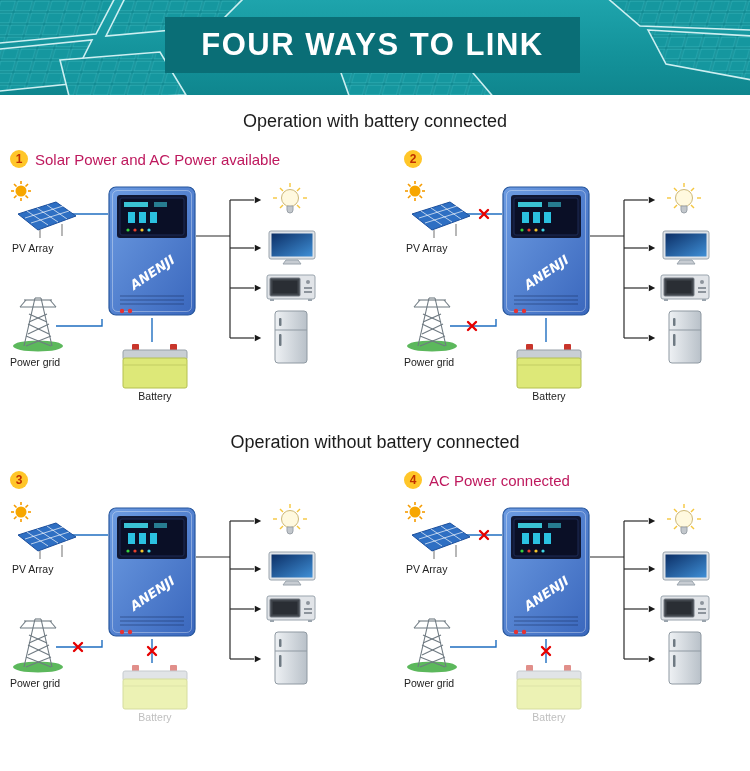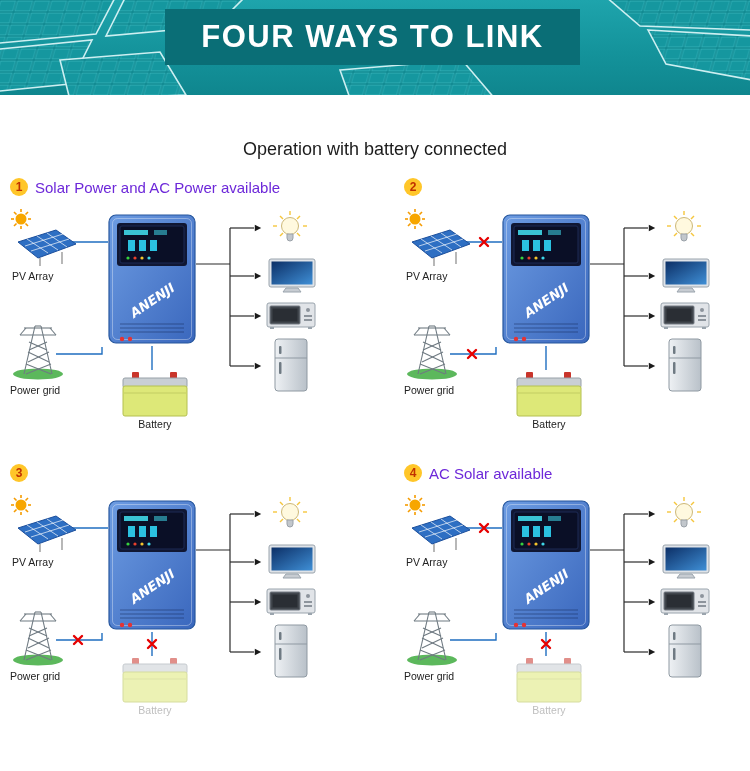--- a/index.html
+++ b/index.html
@@ -4,37 +4,37 @@
 <style>
   * { margin:0; padding:0; box-sizing:border-box; }
   html,body { width:750px; height:771px; background:#ffffff;
               font-family:"Liberation Sans", sans-serif; overflow:hidden; }
 
   
   .banner { position:relative; height:95px;
             background:linear-gradient(180deg,#1ea4ac 0%, #14939b 55%, #0f868e 100%);
             overflow:hidden; }
   .banner-deco { position:absolute; inset:0; width:100%; height:100%; }
-  .banner-band { position:absolute; left:165px; top:9px; width:415px; height:56px;
+  .banner-band { position:absolute; left:165px; top:17px; width:415px; height:56px;
                  background:#0a6e76; display:flex; align-items:center; justify-content:center; }
   .banner-band h1 { color:#ffffff; font-size:31px; font-weight:800; letter-spacing:1.5px;
                     white-space:nowrap; }
 
   
   .section-title { text-align:center; font-size:18px; font-weight:400; color:#1c1c1c; }
-  .sec1 { margin-top:44px; }
+  .sec1 { margin-top:16px; }
   .sec2 { margin-top:30px; }
   .section-title { margin-bottom:14px; }
   .panel-row { display:flex; justify-content:space-between; padding:0 8px 0 6px; }
   .panel { width:342px; }
   .panel-head { display:flex; align-items:center; gap:7px; height:26px; padding-left:4px; margin-bottom:2px; }
   .badge { width:18px; height:18px; border-radius:50%; background:#ffc629; color:#c03000;
            font-size:12px; font-weight:bold; display:flex; align-items:center; justify-content:center;
            flex:0 0 18px; }
-  .panel-title { font-size:15px; color:#6d28d9; white-space:nowrap; }
+  .panel-title { font-size:15px; color:#be185d; white-space:nowrap; }
   .diagram { width:340px; height:228px; display:block; }
 
   
   .lbl { font-family:"Liberation Sans", sans-serif; font-size:10.5px; fill:#222; }
   .brand { font-family:"DejaVu Sans", sans-serif; font-size:13px; font-weight:bold;
            font-style:italic; fill:#ffffff; }
   .src-lines { stroke:#1f6ec0; stroke-width:1.4; fill:none; }
   .load-lines { stroke:#2a2a2a; stroke-width:1.2; fill:none; }
   .battery-faded { opacity:.55; }
   .battery-faded .lbl { fill:#8a8a8a; }
@@ -282,20 +282,21 @@
         <use href="#sym-micro" x="260" y="100" width="50" height="28"></use>
         <use href="#sym-fridge" x="268" y="136" width="34" height="56"></use>
         <use href="#sym-x" x="78" y="34" width="12" height="12"></use>
         <use href="#sym-x" x="66" y="146" width="12" height="12"></use>
       </svg>
     </div>
   </div>
 </section>
 
 <section class="sec2">
+  <h2 class="section-title">Operation without  battery connected</h2>
   <div class="panel-row">
 
     <div class="panel">
       <div class="panel-head">
         <span class="badge">3</span>
       </div>
       <svg class="diagram" viewBox="0 0 340 228">
         <g class="src-lines">
           <polyline points="66,40 102,40"></polyline>
           <polyline points="50,152 96,152 96,145"></polyline>
@@ -327,21 +328,21 @@
         <use href="#sym-micro" x="260" y="100" width="50" height="28"></use>
         <use href="#sym-fridge" x="268" y="136" width="34" height="56"></use>
         <use href="#sym-x" x="66" y="146" width="12" height="12"></use>
         <use href="#sym-x" x="140" y="150" width="12" height="12"></use>
       </svg>
     </div>
 
     <div class="panel">
       <div class="panel-head">
         <span class="badge">4</span>
-        <span class="panel-title">AC Solar available</span>
+        <span class="panel-title">AC Power connected</span>
       </div>
       <svg class="diagram" viewBox="0 0 340 228">
         <g class="src-lines">
           <polyline points="66,40 102,40"></polyline>
           <polyline points="50,152 96,152 96,145"></polyline>
           <line x1="146" y1="144" x2="146" y2="168"></line>
         </g>
         <g class="load-lines">
           <polyline points="190,62 224,62"></polyline>
           <line x1="224" y1="26" x2="224" y2="164"></line>

